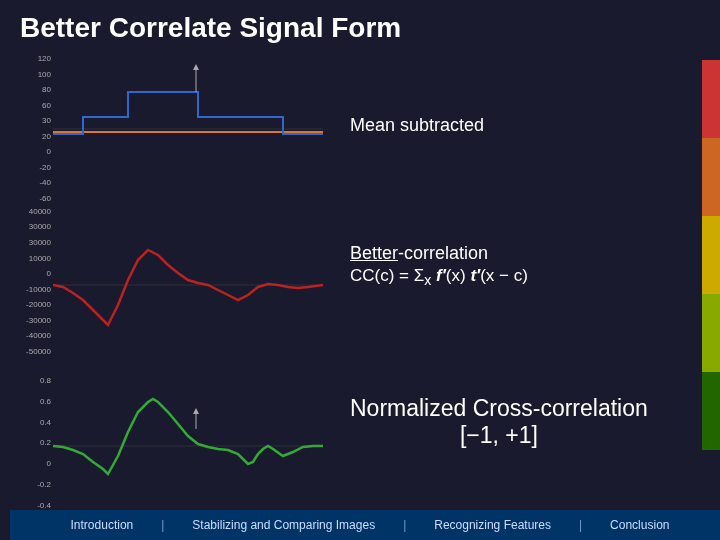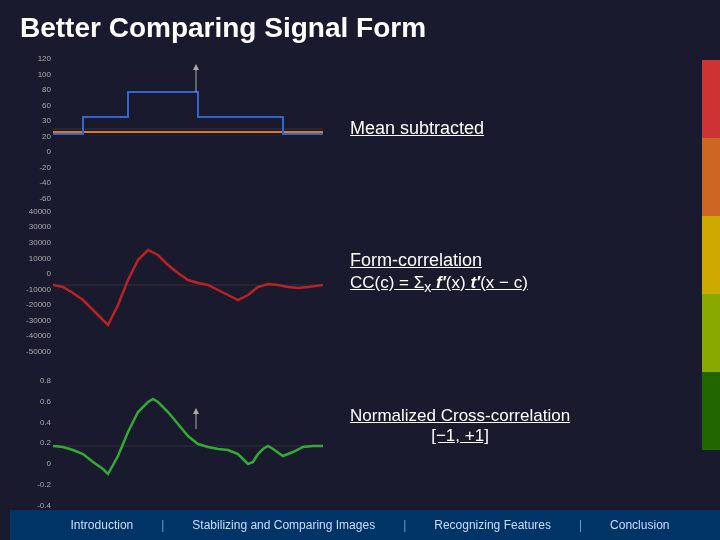--- a/index.html
+++ b/index.html
@@ -41,21 +41,20 @@
       gap: 0;
       padding-left: 5px;
     }
 
     .labels-column {
       flex: 1;
       display: flex;
       flex-direction: column;
       justify-content: space-around;
       padding: 10px 20px;
-      text-decoration: underline;
     }
 
     .chart-container {
       position: relative;
       background: transparent;
     }
 
     .chart-top {
       height: 155px;
     }
@@ -114,21 +113,21 @@
       margin-top: 2px;
       text-align: right;
     }
 
     .label-formula .bold-italic {
       font-weight: bold;
       font-style: italic;
     }
 
     .label-normalized {
-      font-size: 17px;
+      font-size: 23px;
       color: #ffffff;
       text-align: center;
     }
 
     
     .nav-bar {
       position: absolute;
       bottom: 0;
       left: 10px;
       width: 720px;
@@ -164,21 +163,21 @@
 
     .accent-seg {
       flex: 1;
     }
   </style>
 </head>
 <body>
 
 <div class="main-content">
 
-  <h1 class="page-title">Better Comparing Signal Form</h1>
+  <h1 class="page-title">Better Correlate Signal Form</h1>
 
   <div class="content-area">
     <div class="charts-column">
 
       <div class="chart-container chart-top">
         <div class="yaxis">
           <span>120</span>
             <span>100</span>
             <span>80</span>
             <span>60</span>
@@ -245,21 +244,21 @@
     </div>
 
     <div class="labels-column">
 
       <div class="label-block">
         <span class="label-main">Mean subtracted</span>
       </div>
 
       <div class="label-block">
         <span class="label-main">
-          <span class="underline">Form</span>-correlation
+          <span class="underline">Better</span>-correlation
         </span>
         <div class="label-formula">
           CC(c) = Σ<sub>x</sub> <span class="bold-italic">f′</span>(x) <span class="bold-italic">t′</span>(x − c)
         </div>
       </div>
 
       <div class="label-block">
         <div class="label-normalized">
           <div>Normalized Cross-correlation</div>
           <div>[−1, +1]</div>

